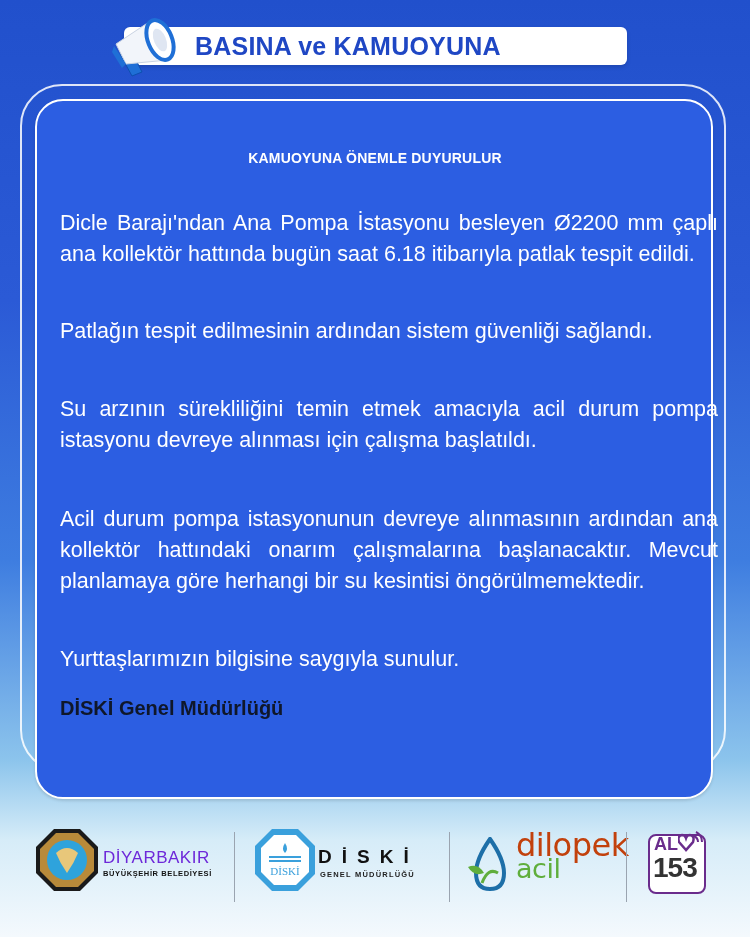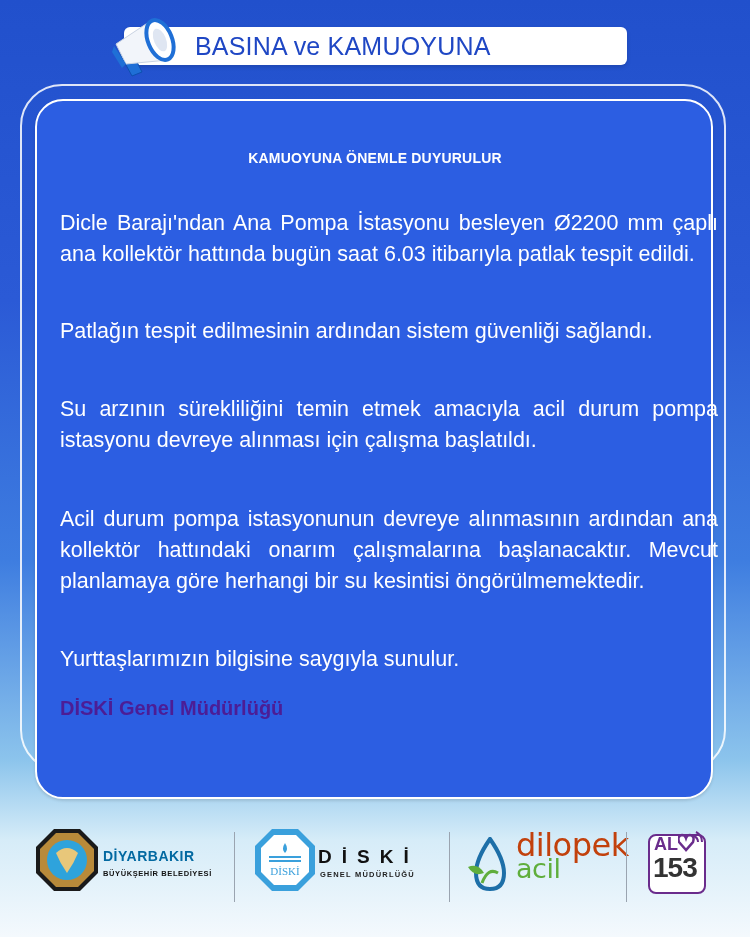--- a/index.html
+++ b/index.html
@@ -8,21 +8,21 @@
     font-family: "DejaVu Sans", "Liberation Sans", sans-serif;
     background: linear-gradient(180deg, #2150cc 0px, #2b5ad6 300px, #3e7de0 560px, #8cc4ec 760px, #d6ecf8 840px, #f4f9fd 937px);
   }
   .header-banner {
     position:absolute; left:124px; top:27px; width:503px; height:38px;
     background:#ffffff; border-radius:6px;
     box-shadow: 0 2px 4px rgba(0,0,0,0.15);
   }
   .header-title {
     position:absolute; left:195px; top:27px; height:38px; line-height:38px;
-    font-family: "Liberation Sans", sans-serif; font-weight:normal; font-size:25px;
+    font-family: "Liberation Sans", sans-serif; font-weight:bold; font-size:25px;
     color:#1f47c4; letter-spacing:0.2px; white-space:nowrap;
   }
   .megaphone { position:absolute; left:112px; top:10px; width:72px; height:70px; }
   .outer-frame {
     position:absolute; left:20px; top:84px; width:706px; height:688px;
     border:2px solid rgba(255,255,255,0.85); border-radius:42px;
     box-sizing:border-box;
   }
   .card {
     position:absolute; left:35px; top:99px; width:678px; height:700px;
@@ -40,27 +40,27 @@
     font-family: "Liberation Sans", sans-serif; font-size:21.5px; line-height:31px;
     color:#ffffff; text-align:justify; text-align-last:left;
   }
   .p1 { top:208px; }
   .p2 { top:316px; }
   .p3 { top:394px; }
   .p4 { top:504px; }
   .p5 { top:644px; }
   .signature {
     position:absolute; left:60px; top:697px;
-    font-family: "Liberation Sans", sans-serif; font-weight:bold; font-size:20px; color:#4c1d95;
+    font-family: "Liberation Sans", sans-serif; font-weight:bold; font-size:20px; color:#0f172a;
   }
   .footer-divider { position:absolute; top:832px; width:1px; height:70px; background:#9aa4b0; }
   .logo-emblem { position:absolute; }
   .dbb-name {
     position:absolute; left:103px; top:848px; font-family:"Liberation Sans", sans-serif;
-    font-weight:bold; font-size:14px; color:#0369a1; letter-spacing:0.5px;
+    font-weight:normal; font-size:17px; color:#6d28d9; letter-spacing:0.5px;
   }
   .dbb-sub {
     position:absolute; left:103px; top:869px; font-family:"Liberation Sans", sans-serif;
     font-weight:bold; font-size:7.5px; color:#111; letter-spacing:0.6px;
   }
   .diski-name {
     position:absolute; left:318px; top:846px; font-family:"Liberation Sans", sans-serif;
     font-weight:bold; font-size:19px; color:#111; letter-spacing:10px;
   }
   .diski-sub {
@@ -98,21 +98,21 @@
   <path d="M4 34 L40 10 L56 50 L14 54 Z" fill="#f2f5fa" stroke="#c9d3e2" stroke-width="1"></path>
   <ellipse cx="48" cy="30" rx="12" ry="21" transform="rotate(-22 48 30)" fill="#ffffff" stroke="#1f6fd6" stroke-width="4"></ellipse>
   <ellipse cx="48" cy="30" rx="6" ry="12" transform="rotate(-22 48 30)" fill="#dfe6f2"></ellipse>
   <path d="M2 36 L14 54 L10 58 L0 42 Z" fill="#1f6fd6"></path>
 </svg>
 
 <div class="outer-frame"></div>
 <div class="card"></div>
 
 <div class="card-title">KAMUOYUNA ÖNEMLE DUYURULUR</div>
-<div class="body-text p1">Dicle Barajı'ndan  Ana Pompa İstasyonu besleyen Ø2200 mm çaplı ana kollektör hattında bugün saat 6.03 itibarıyla patlak tespit edildi.</div>
+<div class="body-text p1">Dicle Barajı'ndan  Ana Pompa İstasyonu besleyen Ø2200 mm çaplı ana kollektör hattında bugün saat 6.18 itibarıyla patlak tespit edildi.</div>
 <div class="body-text p2">Patlağın tespit edilmesinin ardından sistem güvenliği sağlandı.</div>
 <div class="body-text p3">Su arzının sürekliliğini temin etmek amacıyla acil durum pompa istasyonu devreye alınması için çalışma başlatıldı.</div>
 <div class="body-text p4">Acil durum pompa istasyonunun devreye alınmasının ardından ana kollektör hattındaki onarım çalışmalarına başlanacaktır. Mevcut planlamaya göre herhangi bir su kesintisi öngörülmemektedir.</div>
 <div class="body-text p5">Yurttaşlarımızın bilgisine saygıyla sunulur.</div>
 <div class="signature">DİSKİ Genel Müdürlüğü</div>
 
 <svg class="logo-emblem" style="left:36px; top:829px; width:62px; height:62px;" viewBox="0 0 62 62">
   <polygon points="18,0 44,0 62,18 62,44 44,62 18,62 0,44 0,18" fill="#1a1a1a"></polygon>
   <polygon points="20,4 42,4 58,20 58,42 42,58 20,58 4,42 4,20" fill="#b88a3a"></polygon>
   <circle cx="31" cy="31" r="20" fill="#2ea3dc"></circle>

